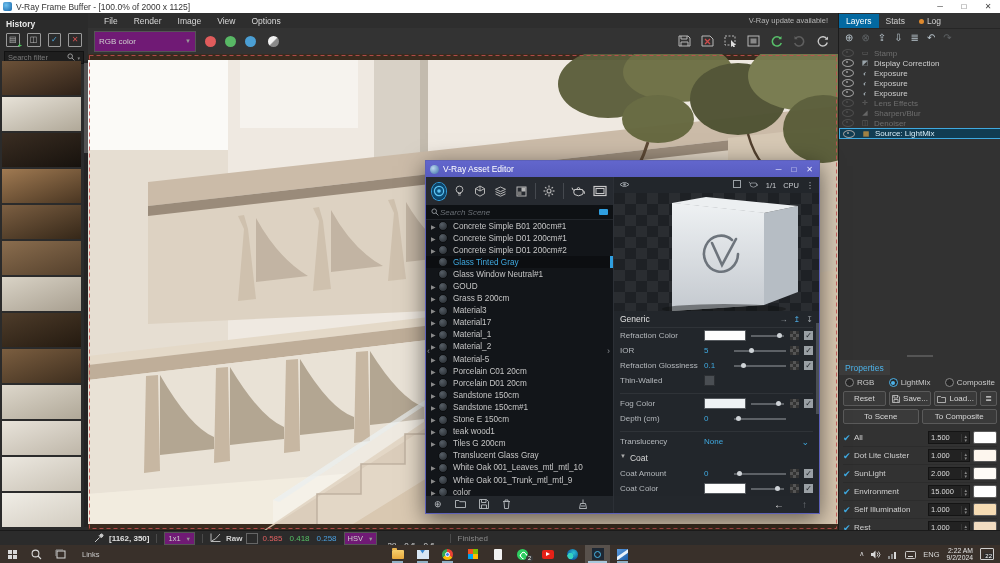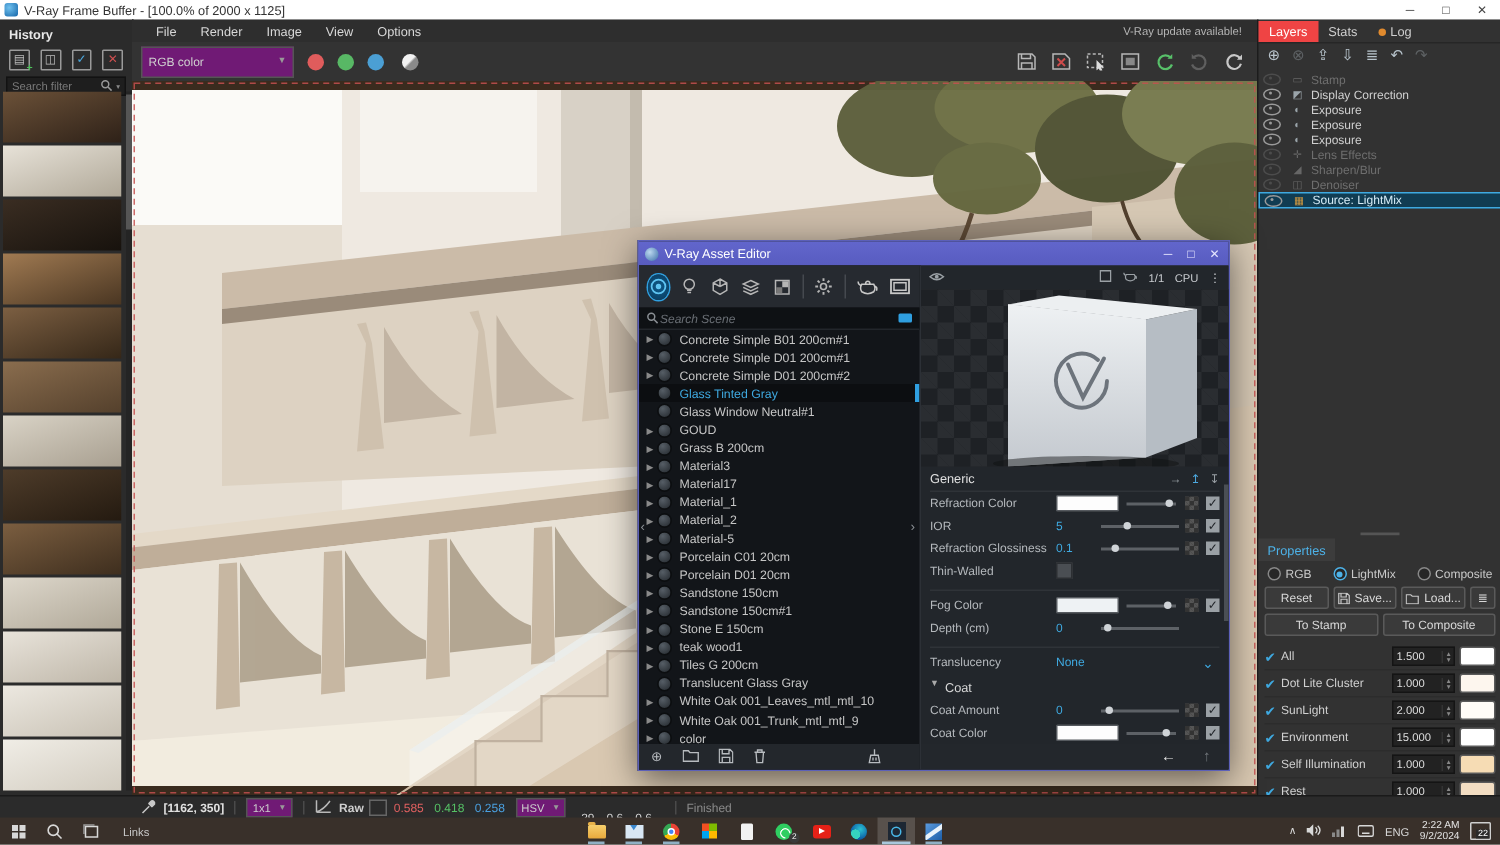--- a/index.html
+++ b/index.html
@@ -46,21 +46,21 @@
   .vfb-icons .vi{width:14px;height:13px;position:relative;}
   .vi svg{display:block;}
   .dim{opacity:.32;}
   
   .viewport{left:88px;top:54px;width:750px;height:476px;background:#efe9e1;}
   .viewport svg{display:block;}
   
   .rpanel{left:838px;top:13px;width:162px;height:517px;background:#323232;border-left:1px solid #1c1c1c;}
   .rtabs{display:flex;height:15px;align-items:center;border-bottom:1px solid #262626;}
   .rtab{font-size:8.5px;color:#cfcfcf;padding:2px 7px;}
-  .rtab.active{background:#ef4444;color:#fff;}
+  .rtab.active{background:#0369a1;color:#fff;}
   .logdot{display:inline-block;width:5px;height:5px;border-radius:50%;background:#e08a2e;margin-right:3px;}
   .ltools{display:flex;gap:8px;padding:4px 6px;align-items:center;}
   .ltools .li{color:#b8c4cc;font-size:10px;line-height:10px;}
   .layerlist{padding:1px 0;}
   .lrow{display:flex;align-items:center;height:10px;padding:0 3px;font-size:8px;color:#cfcfcf;}
   .lrow .eye{width:10px;height:6px;border:1px solid #9a9a9a;border-radius:50%;margin-right:6px;position:relative;flex:none;}
   .lrow .eye i{position:absolute;left:3px;top:1px;width:2px;height:2px;background:#9a9a9a;border-radius:50%;}
   .lrow .lico{width:10px;text-align:center;font-size:7px;color:#9aa4aa;margin-right:4px;flex:none;}
   .lrow.off{color:#6e6e6e;}
   .lrow.off .eye{opacity:.25;}
@@ -545,21 +545,21 @@
       <span class="pbtn">
         <svg width="9" height="8" viewBox="0 0 9 8">
             <path d="M.5 1.5 h3 l1 1 h4 v5 h-8Z" fill="none" stroke="#c8c8c8" stroke-width=".8"></path>
           </svg>
         <span>Load...</span>
         </span>
       <span class="pbtn icon-only">≣</span>
     </div>
     <div class="btnrow">
       <span class="pbtn">
-          <span>To Stamp</span>
+          <span>To Scene</span>
         </span>
       <span class="pbtn">
           <span>To Composite</span>
         </span>
     </div>
     <div class="lmrows">
 
         <div class="lmrow">
           <span class="chk">✔</span>
           <span class="lbl">All</span>

